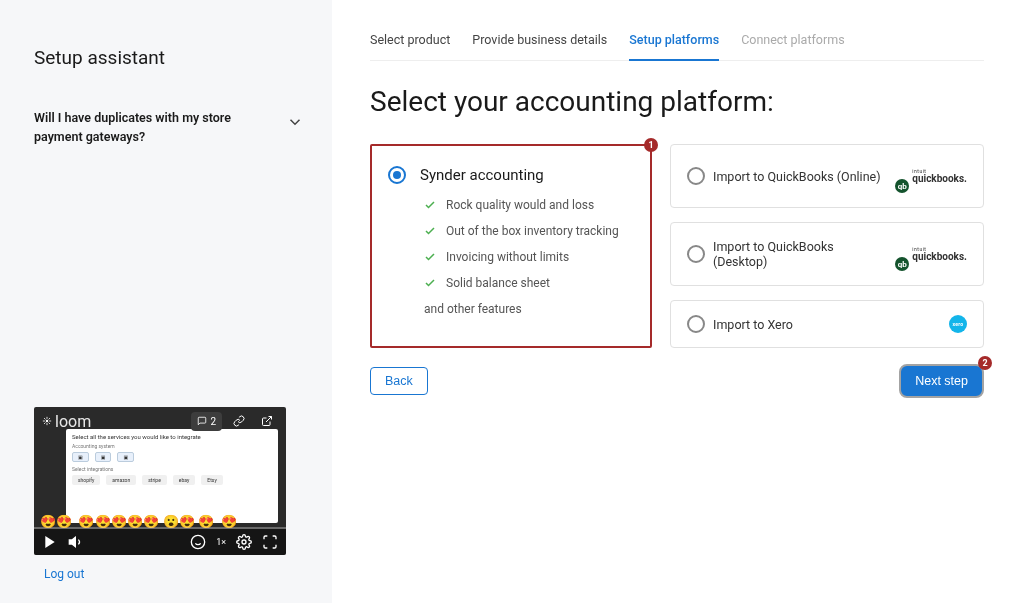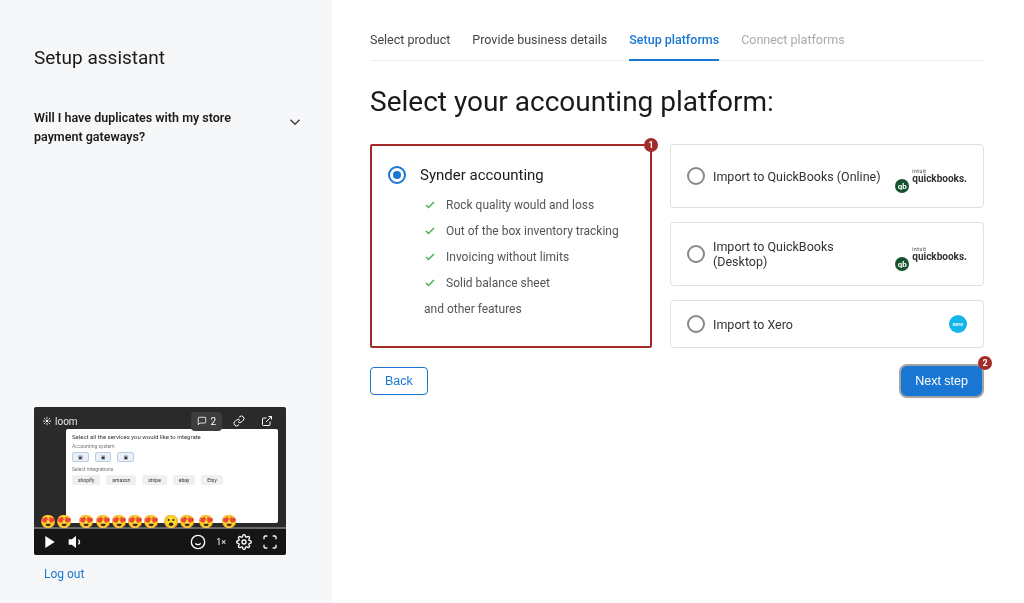--- a/index.html
+++ b/index.html
@@ -62,21 +62,21 @@
       left: 0;
       right: 0;
       height: 28px;
       display: flex;
       align-items: center;
       padding: 0 8px;
       color: #fff;
       z-index: 5;
     }
     .loom-label {
-      font-size: 10px;
+      font-size: 16px;
       color: #e8e8e8;
       display: flex;
       align-items: center;
       gap: 3px;
     }
     .video-top-actions {
       margin-left: auto;
       display: flex;
       gap: 6px;
       align-items: center;

